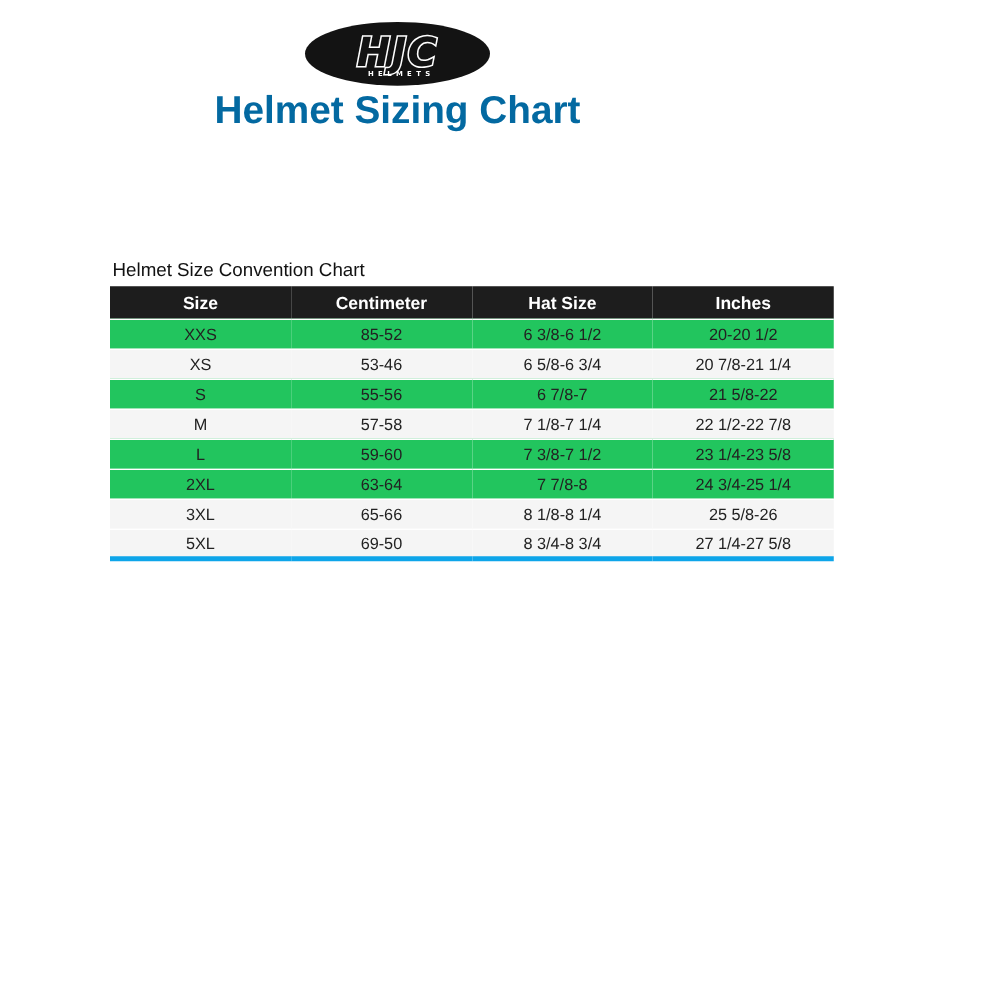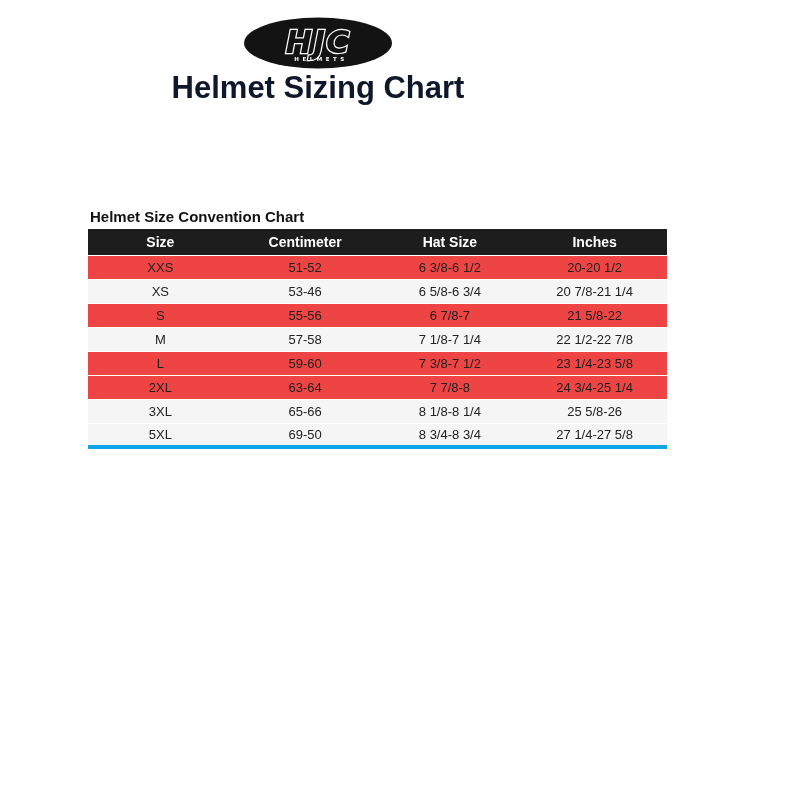--- a/index.html
+++ b/index.html
@@ -16,29 +16,29 @@
     top: 16px; left: 0; width: 100%;
     display: flex; justify-content: center;
   }
 
   .page-title {
     position: absolute;
     top: 70px; left: 0; width: 100%;
     text-align: center;
     font-size: 31px;
     font-weight: bold;
-    color: #0f172a;
+    color: #0369a1;
     letter-spacing: 0px;
   }
 
   .section-heading {
     position: absolute;
     top: 208px; left: 90px;
     font-size: 15px;
-    font-weight: bold;
+    font-weight: normal;
     color: #111111;
   }
 
   .table-wrap {
     position: absolute;
     top: 229px; left: 88px;
     width: 579px;
   }
   table.sizing-table {
     width: 100%;
@@ -58,21 +58,21 @@
   }
   table.sizing-table td {
     height: 24px;
     text-align: center;
     vertical-align: middle;
     font-size: 13px;
     color: #222222;
     padding: 0;
     border-top: 1px solid #ffffff;
   }
-  table.sizing-table tr.alt td { background: #ef4444; }
+  table.sizing-table tr.alt td { background: #22c55e; }
   table.sizing-table tr.plain td { background: #f5f5f5; }
 </style>
 </head>
 <body>
 
 <div class="page">
 
   <div class="logo-wrap">
     <svg width="152" height="56" viewBox="0 0 152 56">
       <ellipse cx="76" cy="27" rx="74" ry="25.5" fill="#131313"></ellipse>
@@ -91,21 +91,21 @@
         <tr>
           <th>Size</th>
           <th>Centimeter</th>
           <th>Hat Size</th>
           <th>Inches</th>
         </tr>
       </thead>
       <tbody id="table-body">
           <tr class="alt">
             <td>XXS</td>
-            <td>51-52</td>
+            <td>85-52</td>
             <td>6 3/8-6 1/2</td>
             <td>20-20 1/2</td>
           </tr>
           <tr class="plain">
             <td>XS</td>
             <td>53-46</td>
             <td>6 5/8-6 3/4</td>
             <td>20 7/8-21 1/4</td>
           </tr>
           <tr class="alt">

